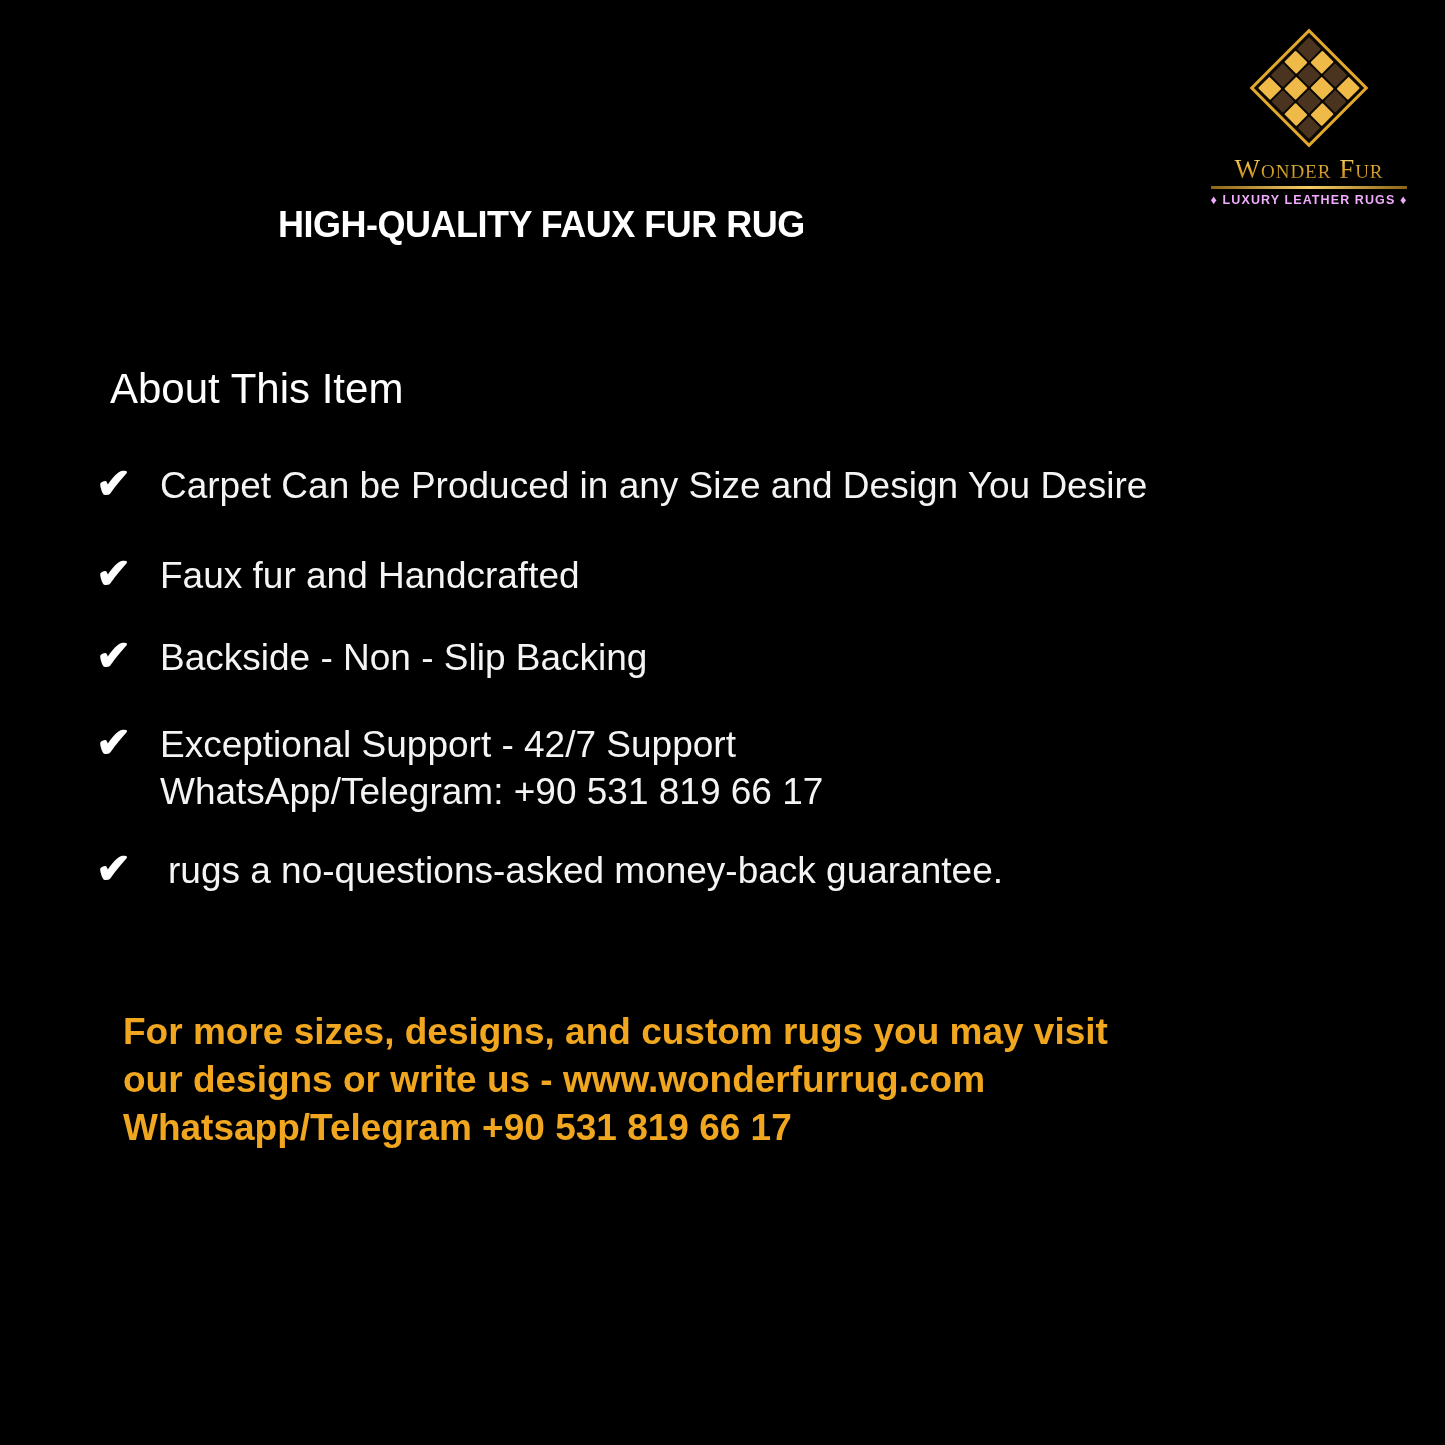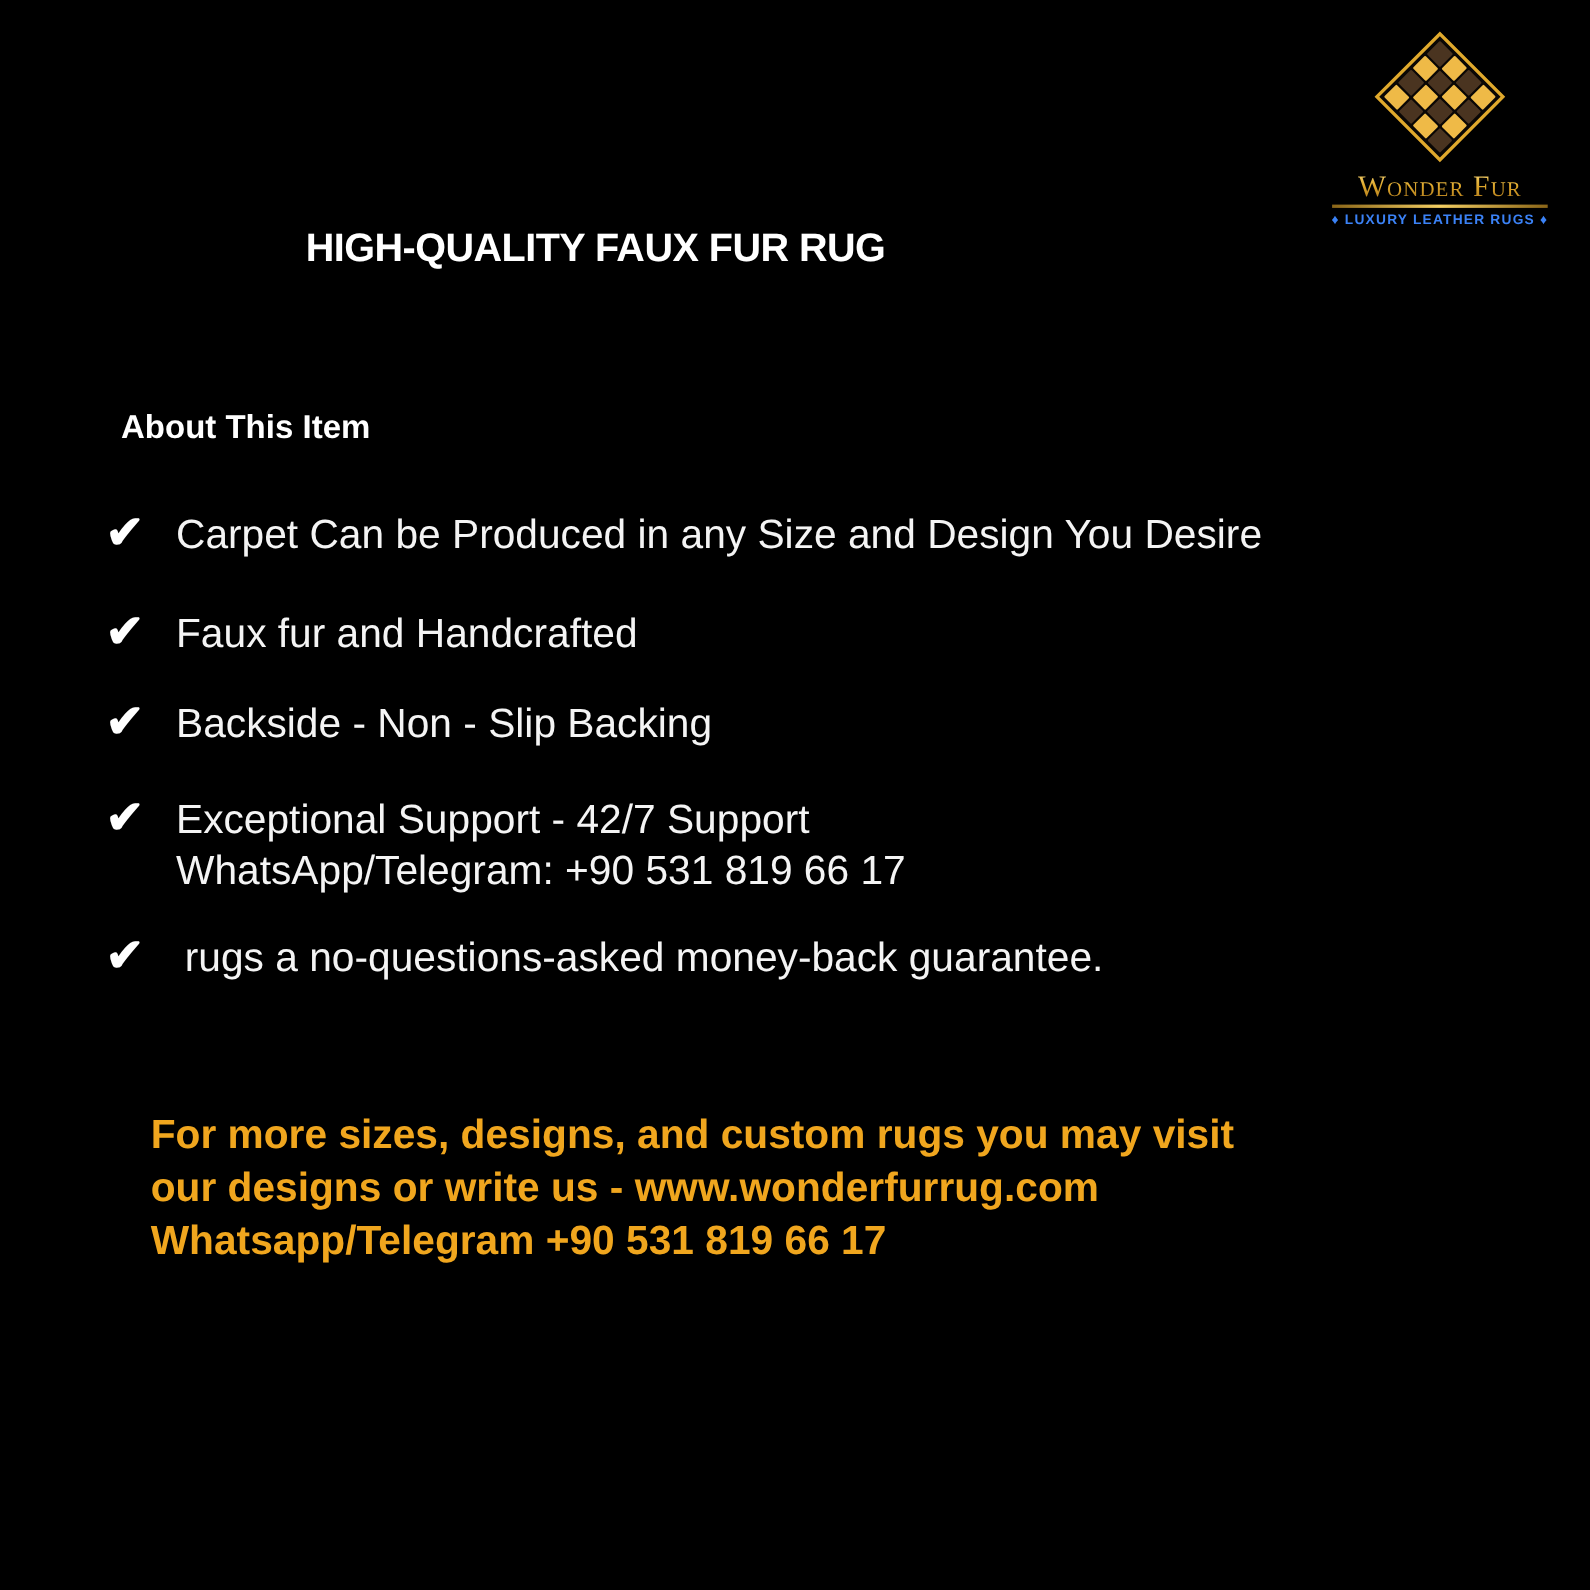--- a/index.html
+++ b/index.html
@@ -72,21 +72,21 @@
     height: 3px;
     margin: 2px auto 4px auto;
     background: linear-gradient(90deg, #8a6518 0%, #F3CE62 50%, #8a6518 100%);
   }
   .logo-tagline {
     display: block;
     font-family: "Liberation Sans", sans-serif;
     font-size: 12.5px;
     font-weight: bold;
     letter-spacing: 1.1px;
-    color: #3b82f6;
+    color: #f0abfc;
     white-space: nowrap;
   }
 
   
   .headline {
     position: absolute;
     left: 278px;
     top: 194px;
     font-size: 36px;
     line-height: 62px;
@@ -94,23 +94,23 @@
     color: #FFFFFF;
     letter-spacing: -0.5px;
     white-space: nowrap;
   }
 
   
   .section-heading {
     position: absolute;
     left: 110px;
     top: 364px;
-    font-size: 30px;
+    font-size: 42px;
     line-height: 50px;
-    font-weight: bold;
+    font-weight: normal;
     color: #FFFFFF;
     white-space: nowrap;
   }
 
   
   .feature-list {
     position: absolute;
     left: 92px;
     top: 462px;
     width: 1290px;
@@ -143,21 +143,21 @@
   .promo {
     position: absolute;
     left: 123px;
     top: 1008px;
     width: 1250px;
     color: #F0A61E;
     font-size: 37px;
     line-height: 48px;
     font-weight: bold;
   }
-  .promo span { display: block; white-space: nowrap; margin-left: 14px; }
+  .promo span { display: block; white-space: nowrap; }
 </style>
 </head>
 <body>
 
 <div id="canvas">
 
   <div class="brand-logo">
     <div class="logo-diamond">
       <div class="logo-grid">
           <i class="d"></i>

